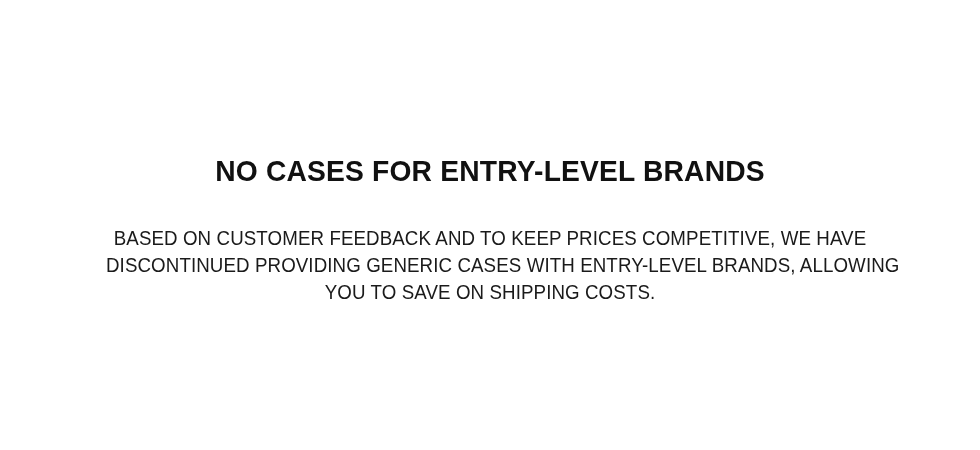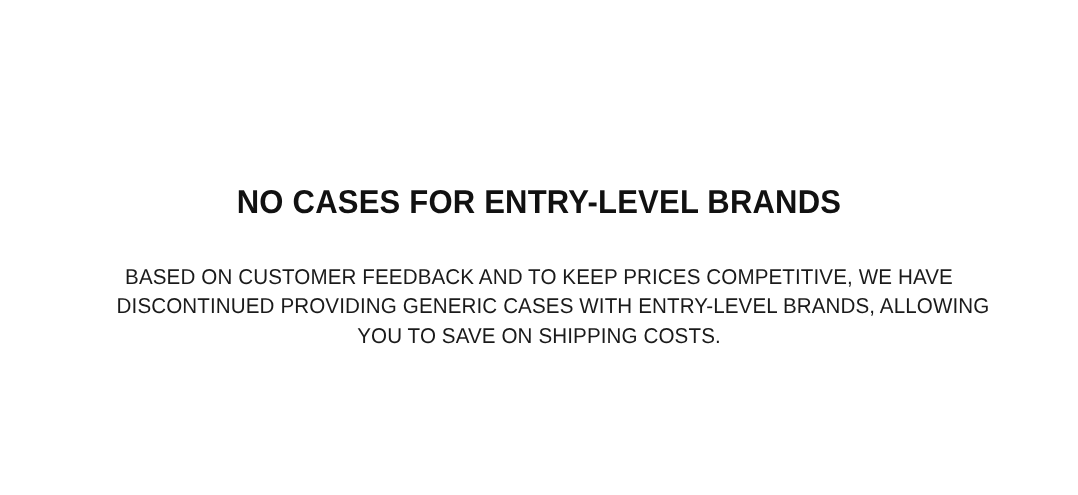--- a/index.html
+++ b/index.html
@@ -21,21 +21,21 @@
     background: #ffffff;
     box-sizing: border-box;
     display: block;
     position: relative;
   }
 
   .promo-inner {
     position: absolute;
     left: 50%;
     transform: translateX(-50%);
-    top: 168px;
+    top: 154px;
     width: 800px;
     text-align: center;
   }
 
   .promo-heading {
     margin: 0;
     padding: 0;
     color: #111111;
     font-family: "Liberation Sans", sans-serif;
     font-size: 30px;

